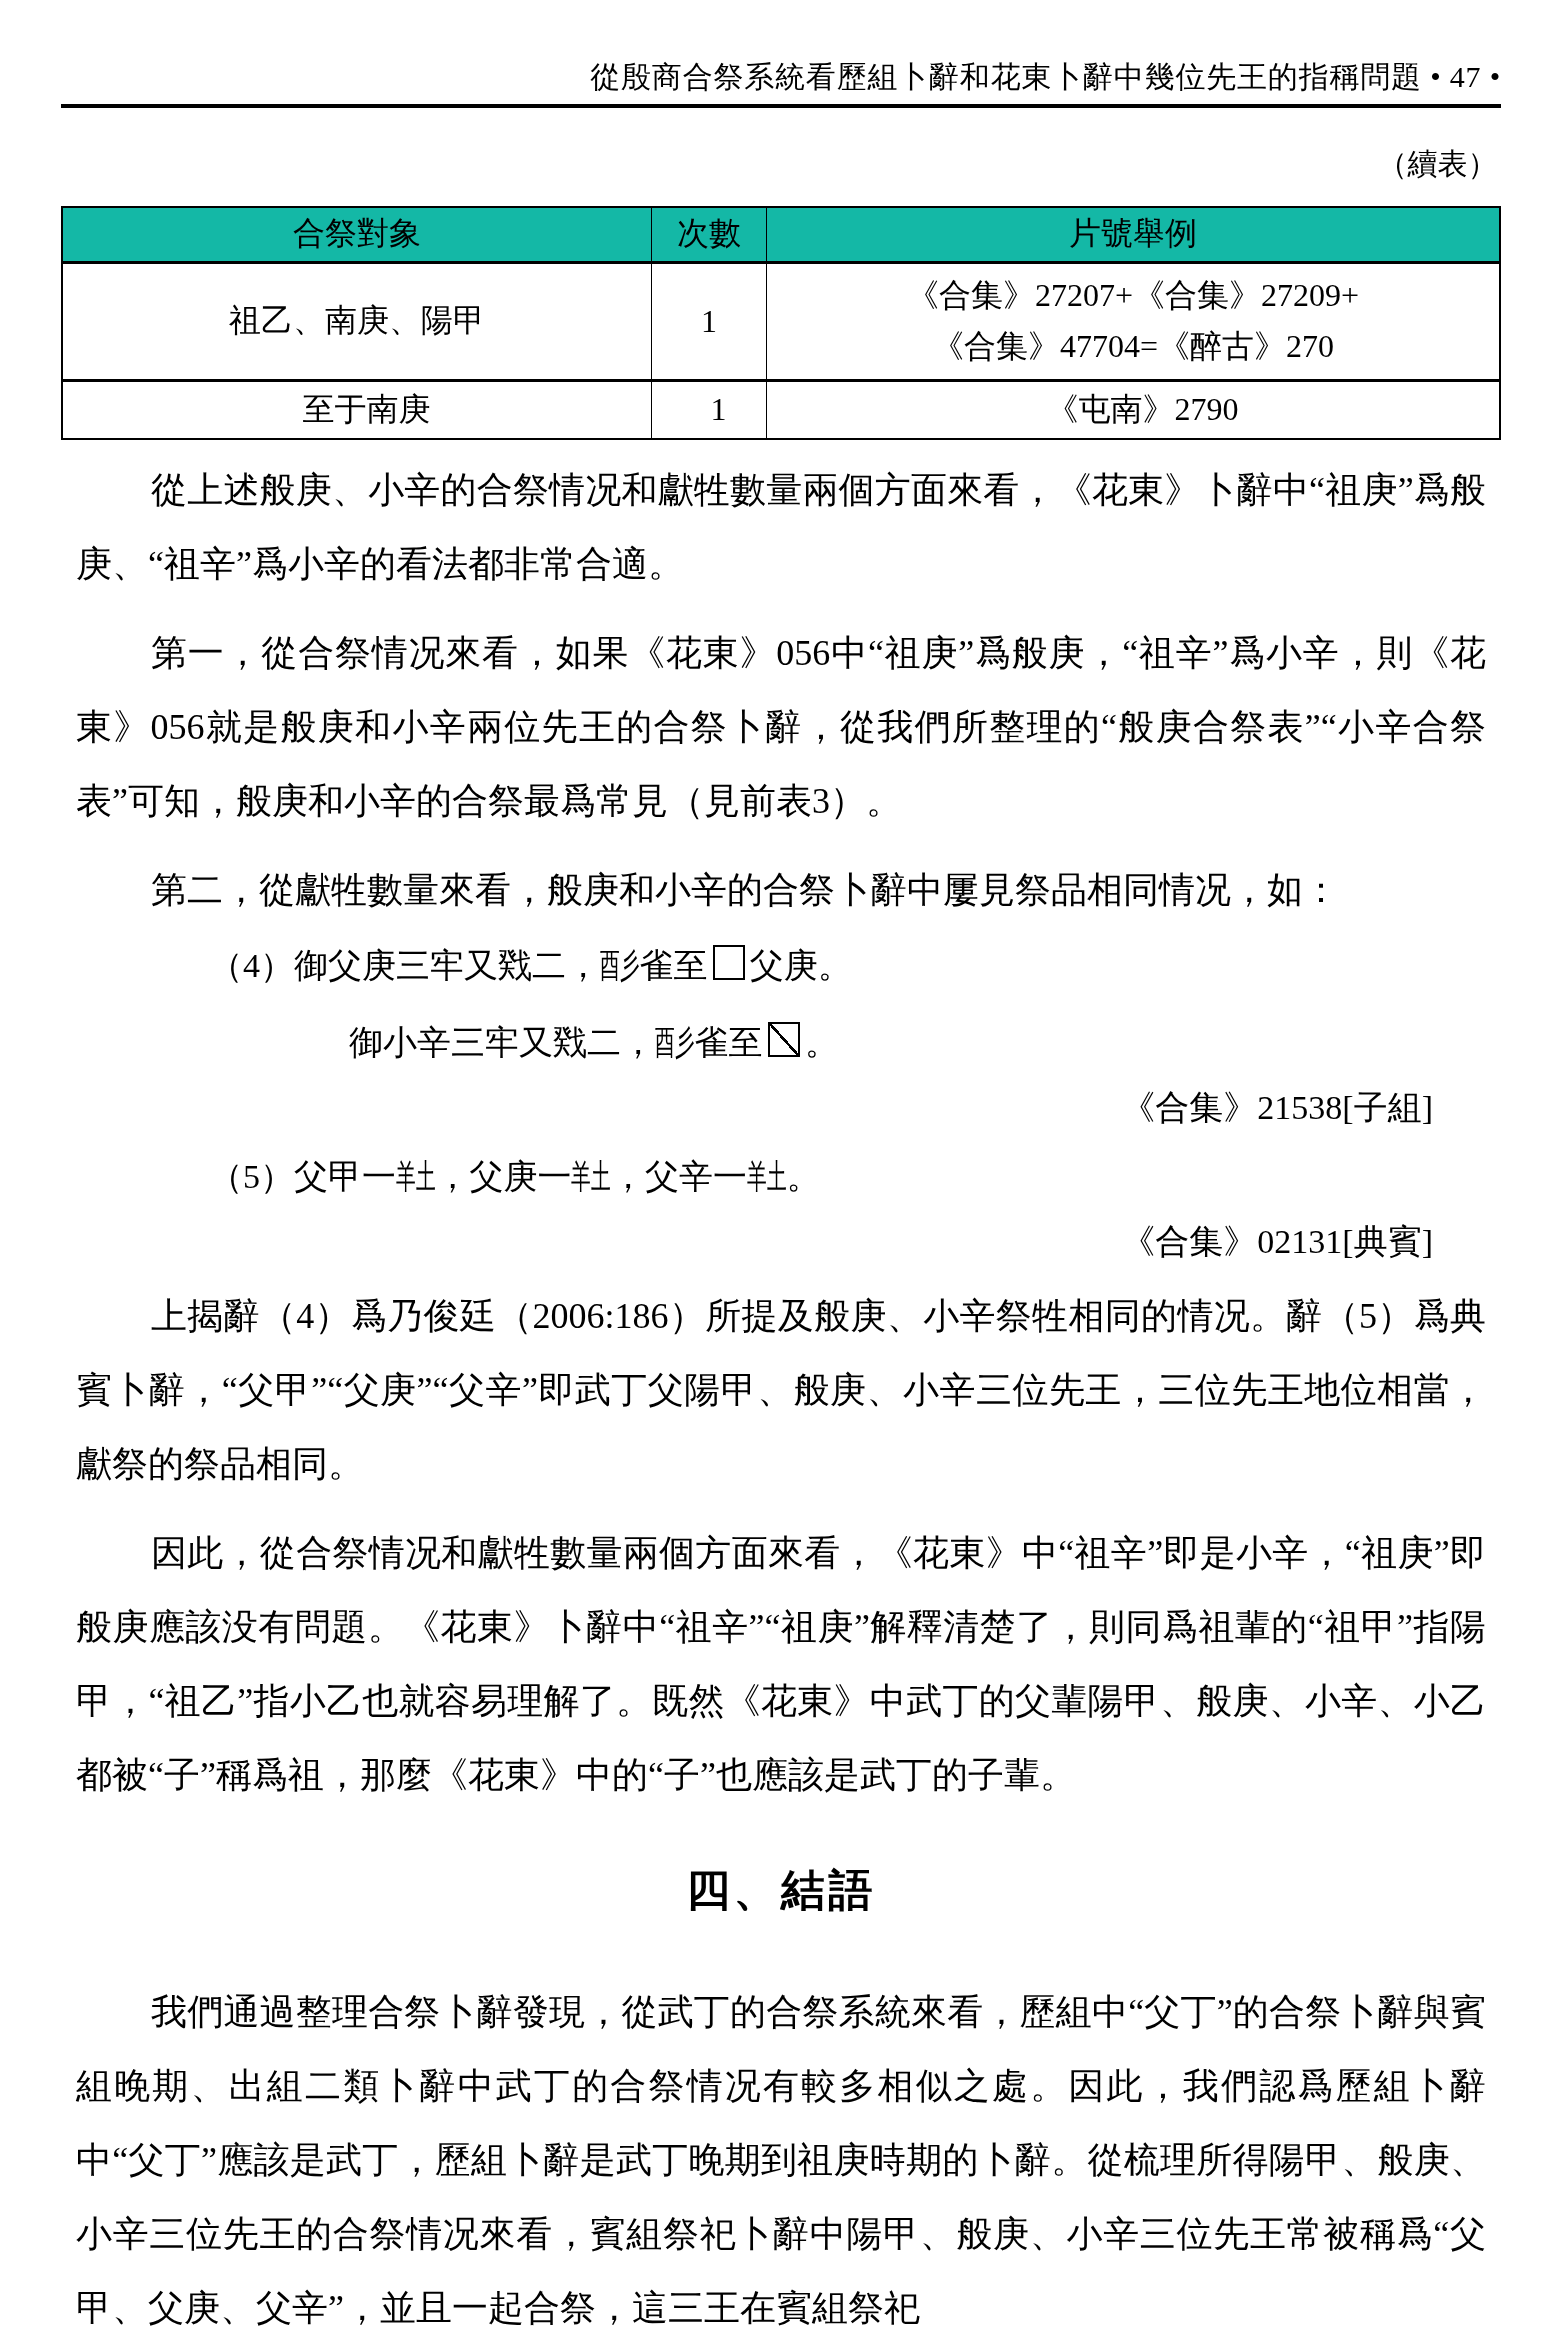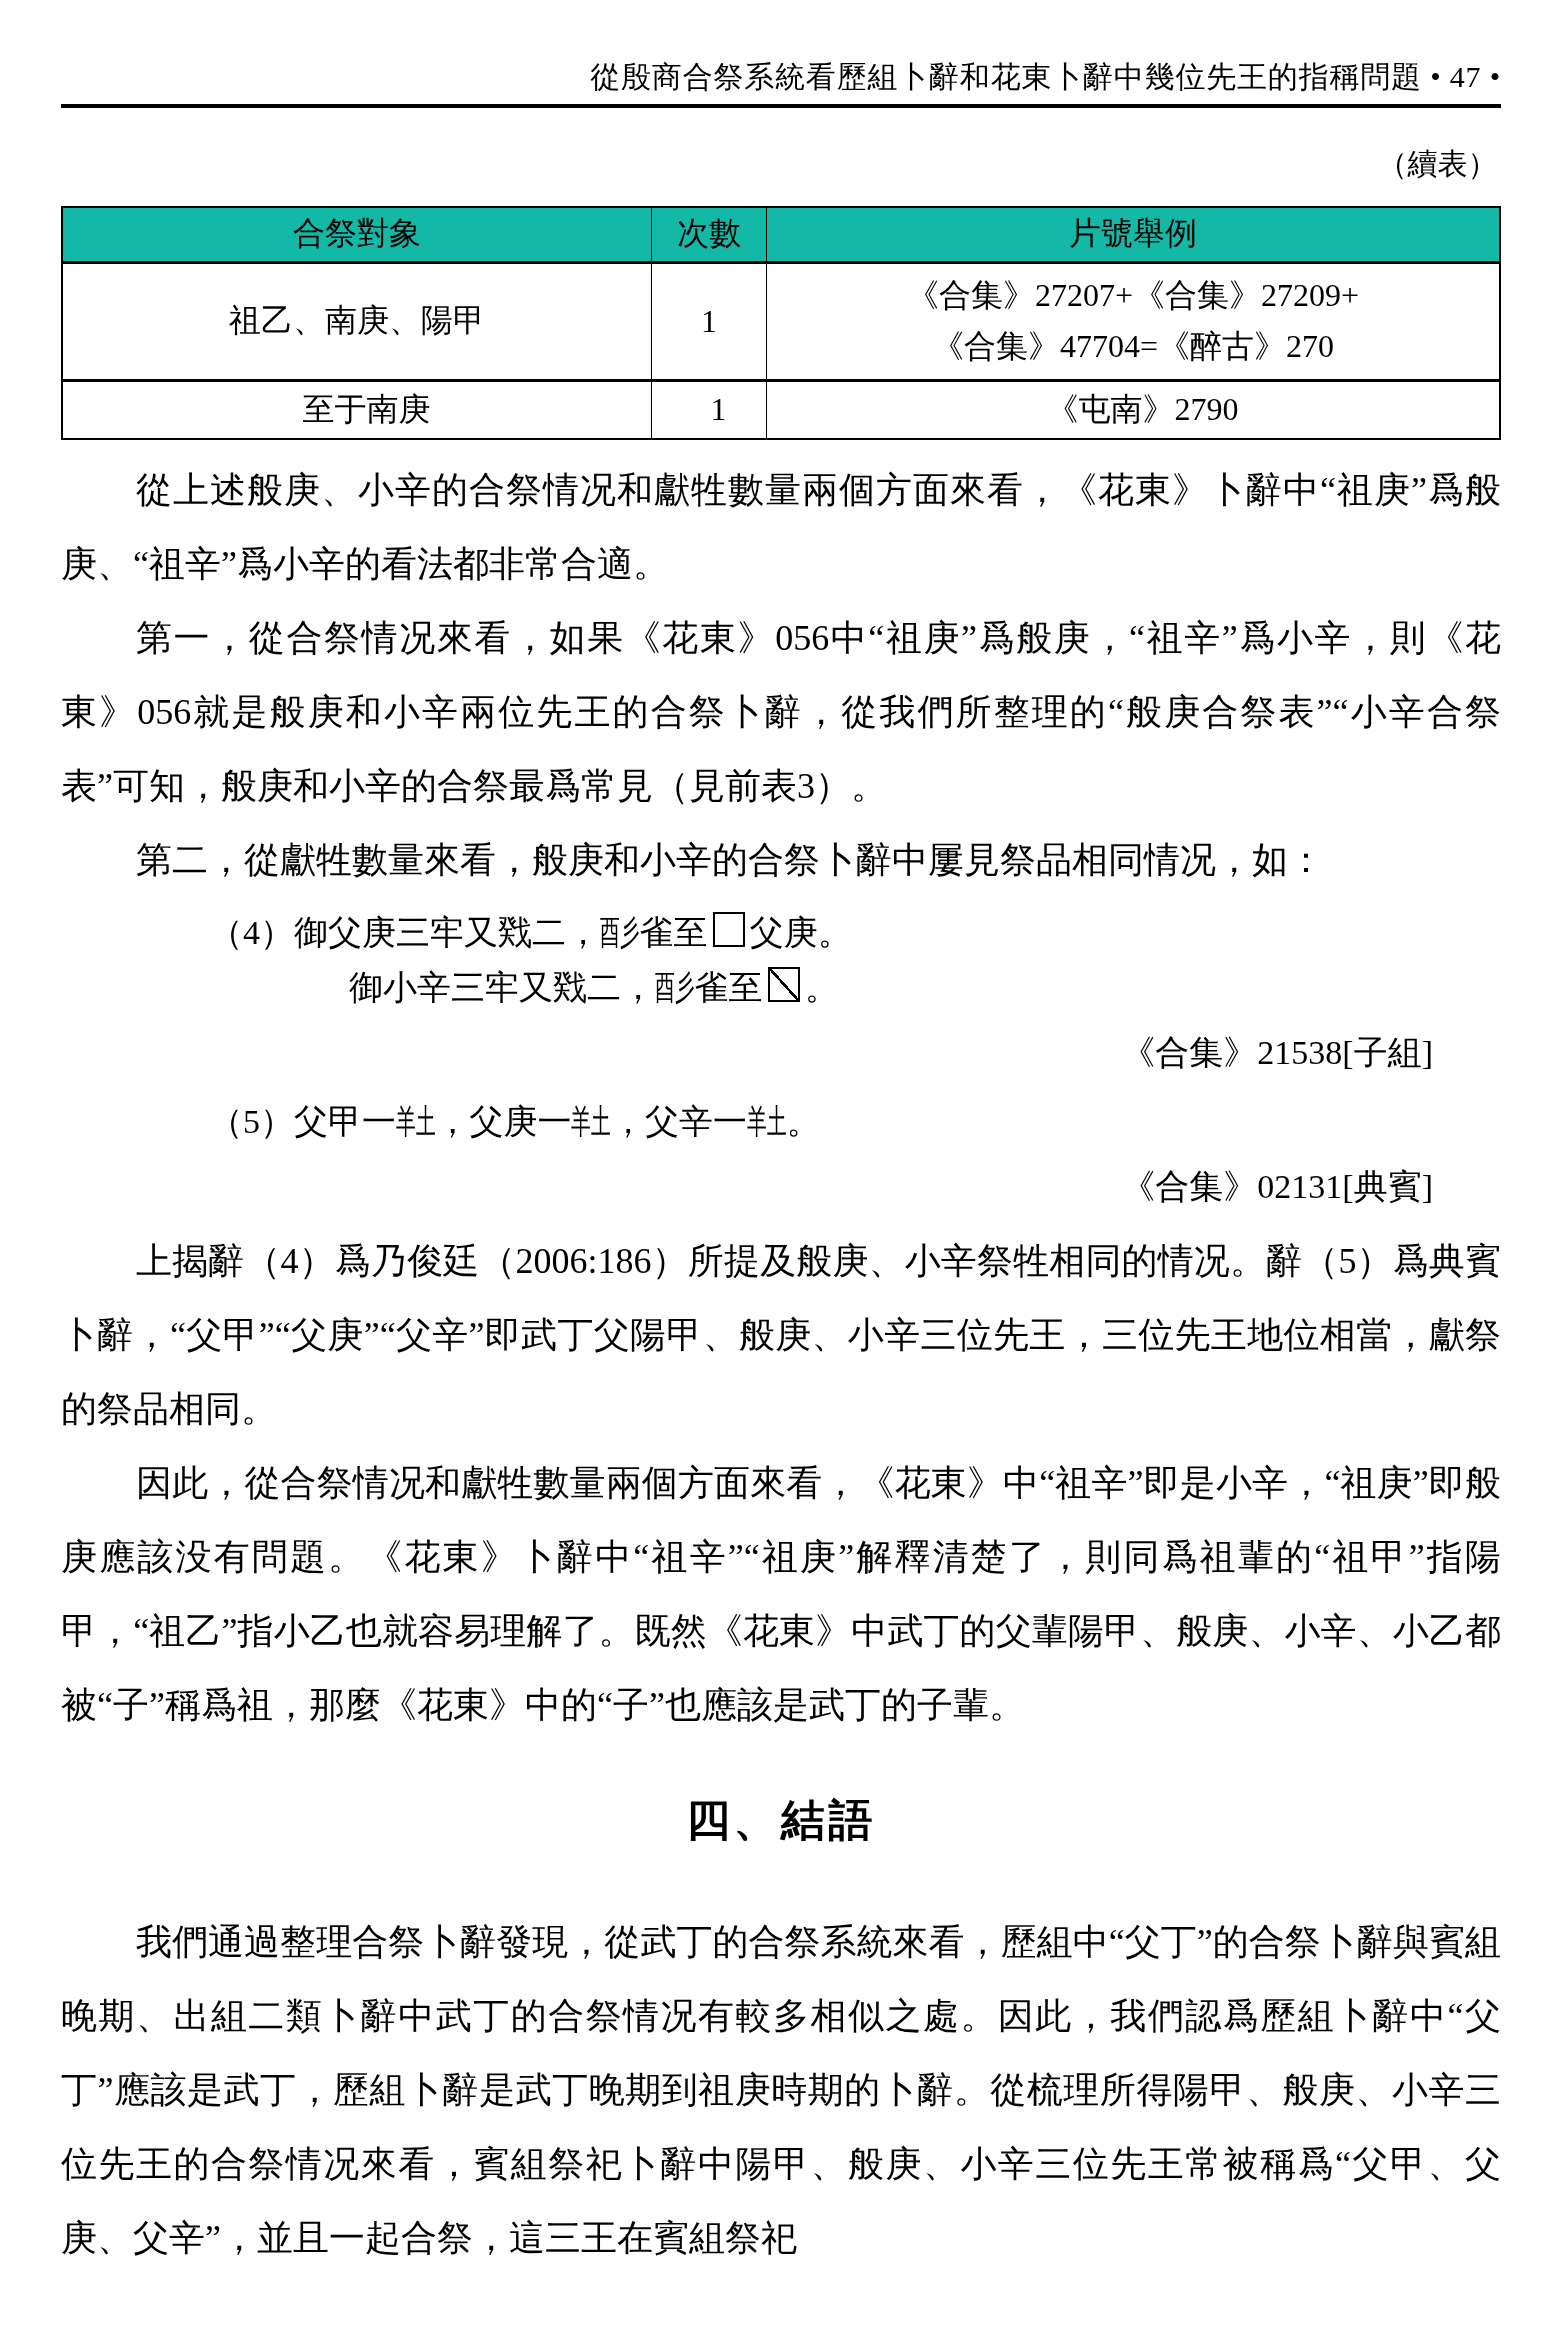--- a/index.html
+++ b/index.html
@@ -22,27 +22,27 @@
     font-size:32px;table-layout:fixed;}
   table.ritual col.c1{width:41%;} table.ritual col.c2{width:8%;} table.ritual col.c3{width:51%;}
   table.ritual th,table.ritual td{border:1.7px solid #000;text-align:center;vertical-align:middle;padding:0 5.1px;}
   table.ritual th{background:#14b8a6;height:53px;font-weight:normal;border-bottom:3.4px solid #000;}
   table.ritual{border:2.5px solid #000;}
   tr.r1 td{height:115px;}
   tr.r2 td{height:56px;border-top:3.4px solid #000;padding-left:24px;}
   .cite2{line-height:51px;}
 
   
-  .para{font-size:36px;line-height:74px;text-align:justify;text-indent:75px;margin:0;}
+  .para{font-size:36px;line-height:74px;text-align:justify;text-indent:75px;margin:15px;}
   .p1{margin-top:13.6px;}
 
   
   .oq{font-size:34px;line-height:48px;}
   .q4l1{margin-top:12px;margin-left:148px;font-family:Liberation Serif, serif;}
-  .q4l2{margin-top:7px;margin-left:288px;}
+  .q4l2{margin-top:29px;margin-left:288px;}
   .q5l{margin-top:20.4px;margin-left:148px;}
   .qcite{margin-top:17px;font-size:34px;line-height:48px;text-align:right;padding-right:68px;}
 
   
   .comp{white-space:nowrap;display:inline-block;}
   .comp .cl,.comp .cr{display:inline-block;transform:scaleX(.58);transform-origin:left center;margin-right:-0.42em;}
 
   
   .obox{display:inline-block;width:28px;height:30.5px;border:2.5px solid #000;
     color:transparent;overflow:hidden;vertical-align:-2.5px;margin:0 5.1px;}

